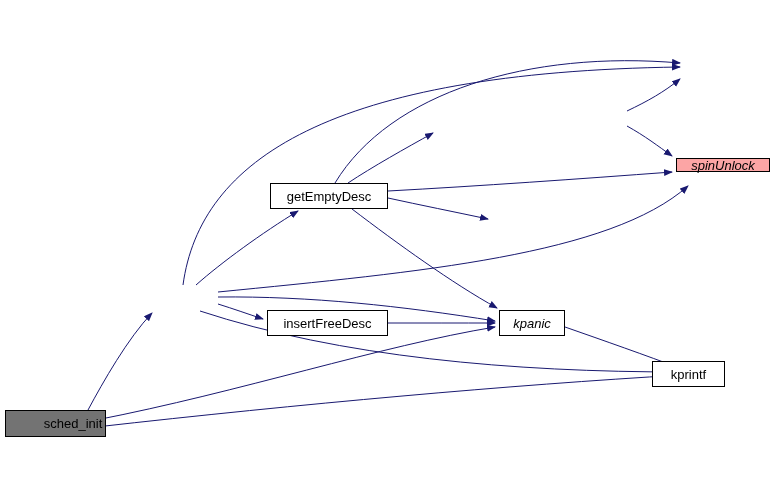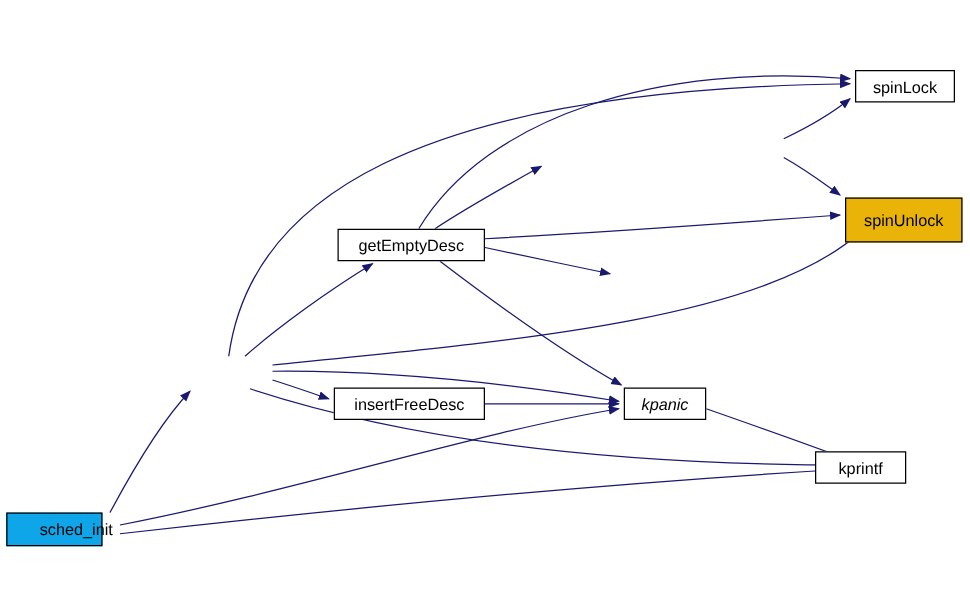--- a/index.html
+++ b/index.html
@@ -77,21 +77,20 @@
         <path d="M 352,209 C 398,244 452,283 497,308" class="edge" stroke="#191970" marker-end="url(#arrowhead)"></path>
         <path d="M 335,183 C 390,92 530,50 680,63" class="edge" stroke="#191970" marker-end="url(#arrowhead)"></path>
         <path d="M 388,191 C 480,186 578,179 672,172" class="edge" stroke="#191970" marker-end="url(#arrowhead)"></path>
         <path d="M 627,111 C 648,101 664,92 680,79" class="edge" stroke="#191970" marker-end="url(#arrowhead)"></path>
         <path d="M 627,126 C 645,136 658,146 672,156" class="edge" stroke="#191970" marker-end="url(#arrowhead)"></path>
         <path d="M 388,323 C 424,323 460,323 495,323" class="edge" stroke="#191970" marker-end="url(#arrowhead)"></path>
         <path d="M 565,327 C 605,341 645,355 682,369" class="edge" stroke="#191970" marker-end="url(#arrowhead)"></path>
       </g>
   </svg>
   <div id="node-layer">
-      <div class="node root" style="left: 5px; top: 410px; width: 77px; height: 27px; background: #0ea5e9; border-color: rgb(0, 0, 0); padding-left: 35px;">sched_init</div>
+      <div class="node root" style="left: 5px; top: 410px; width: 101px; height: 27px; background: #737373; border-color: rgb(0, 0, 0); padding-left: 35px;">sched_init</div>
       <div class="node" style="left: 267px; top: 310px; width: 121px; height: 26px; background: rgb(255, 255, 255); border-color: rgb(0, 0, 0);">insertFreeDesc</div>
       <div class="node" style="left: 270px; top: 183px; width: 118px; height: 26px; background: rgb(255, 255, 255); border-color: rgb(0, 0, 0);">getEmptyDesc</div>
       <div class="node" style="left: 499px; top: 310px; width: 66px; height: 26px; background: rgb(255, 255, 255); border-color: rgb(0, 0, 0); font-style: italic;">kpanic</div>
-      <div class="node" style="left: 684px; top: 56px; width: 80px; height: 26px; background: rgb(255, 255, 255); border-color: rgb(0, 0, 0);">spinLock</div>
-      <div class="node" style="left: 676px; top: 158px; width: 94px; height: 36px; background: #eab308; border-color: rgb(0, 0, 0);">spinUnlock</div>
+      <div class="node" style="left: 676px; top: 158px; width: 94px; height: 14px; background: #fca5a5; border-color: rgb(0, 0, 0); font-style: italic;">spinUnlock</div>
       <div class="node" style="left: 652px; top: 361px; width: 73px; height: 26px; background: rgb(255, 255, 255); border-color: rgb(0, 0, 0);">kprintf</div>
     </div>
 </div>
 
 </body></html>

